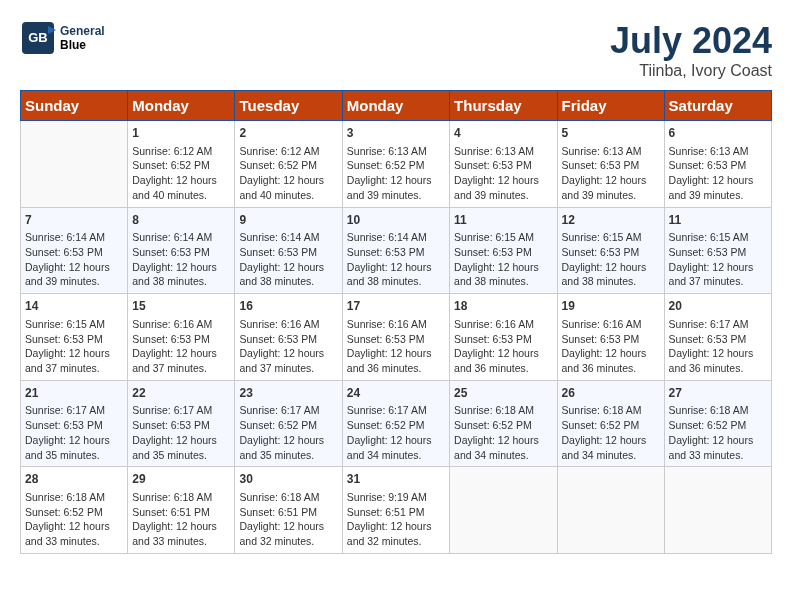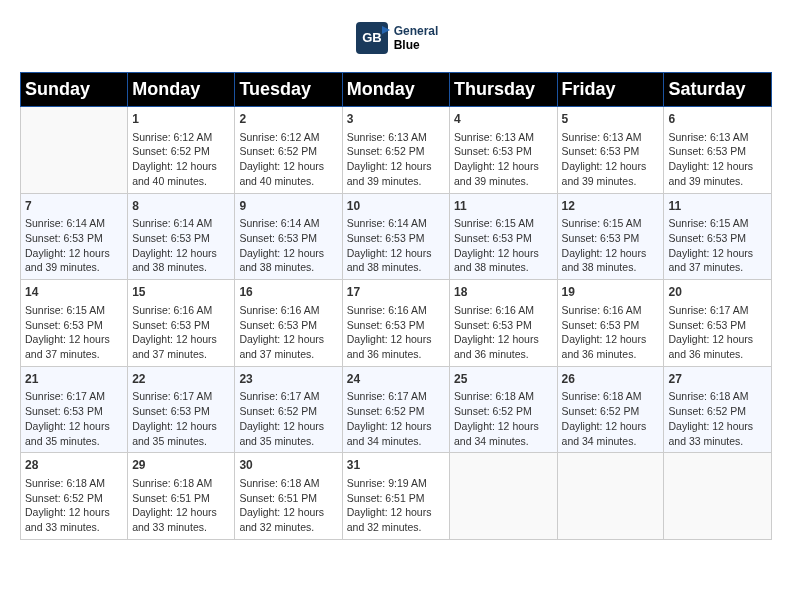--- a/index.html
+++ b/index.html
@@ -5,23 +5,23 @@
     * { box-sizing: border-box; margin: 0; padding: 0; }
     body {
       font-family: Arial, sans-serif;
       background: #fff;
       width: 792px;
       min-height: 612px;
       padding: 20px;
     }
     .header {
       display: flex;
-      justify-content: center;
+      justify-content: space-between;
       align-items: flex-start;
-      margin-bottom: 16px;
+      margin-bottom: 10px;
     }
     .logo {
       display: flex;
       align-items: center;
     }
     .logo-text {
       font-size: 12px;
       font-weight: bold;
       color: #1a3a5c;
       line-height: 1.2;
@@ -42,25 +42,25 @@
     .location {
       font-size: 16px;
       color: #444;
     }
     table {
       width: 100%;
       border-collapse: collapse;
       font-size: 11px;
     }
     thead tr th {
-      background-color: #000000;
+      background-color: #c2410c;
       color: #fff;
       padding: 6px 4px;
       text-align: left;
-      font-size: 18px;
+      font-size: 15px;
       font-weight: bold;
       border: 1px solid #1a52a0;
     }
     tbody tr td {
       border: 1px solid #ccc;
       vertical-align: top;
       padding: 4px;
       height: 80px;
       width: 108px;
       color: #333;
@@ -91,20 +91,24 @@
     <svg class="logo-icon" viewBox="0 0 36 36">
       <rect x="2" y="2" width="32" height="32" rx="4" fill="#1a3a5c"></rect>
       <text x="18" y="22" text-anchor="middle" fill="white" font-size="13" font-weight="bold" font-family="Arial">GB</text>
       <polygon points="28,6 36,10 28,14" fill="#2566b2"></polygon>
     </svg>
     <div class="logo-text">
       <div>General</div>
       <div style="color:#000000;">Blue</div>
     </div>
   </div>
+  <div class="title-block">
+    <div class="month-year">July 2024</div>
+    <div class="location">Tiinba, Ivory Coast</div>
+  </div>
 </div>
 
 <table>
   <thead>
     <tr id="days-header">
         <th>Sunday</th>
         <th>Monday</th>
         <th>Tuesday</th>
         <th>Monday</th>
         <th>Thursday</th>

